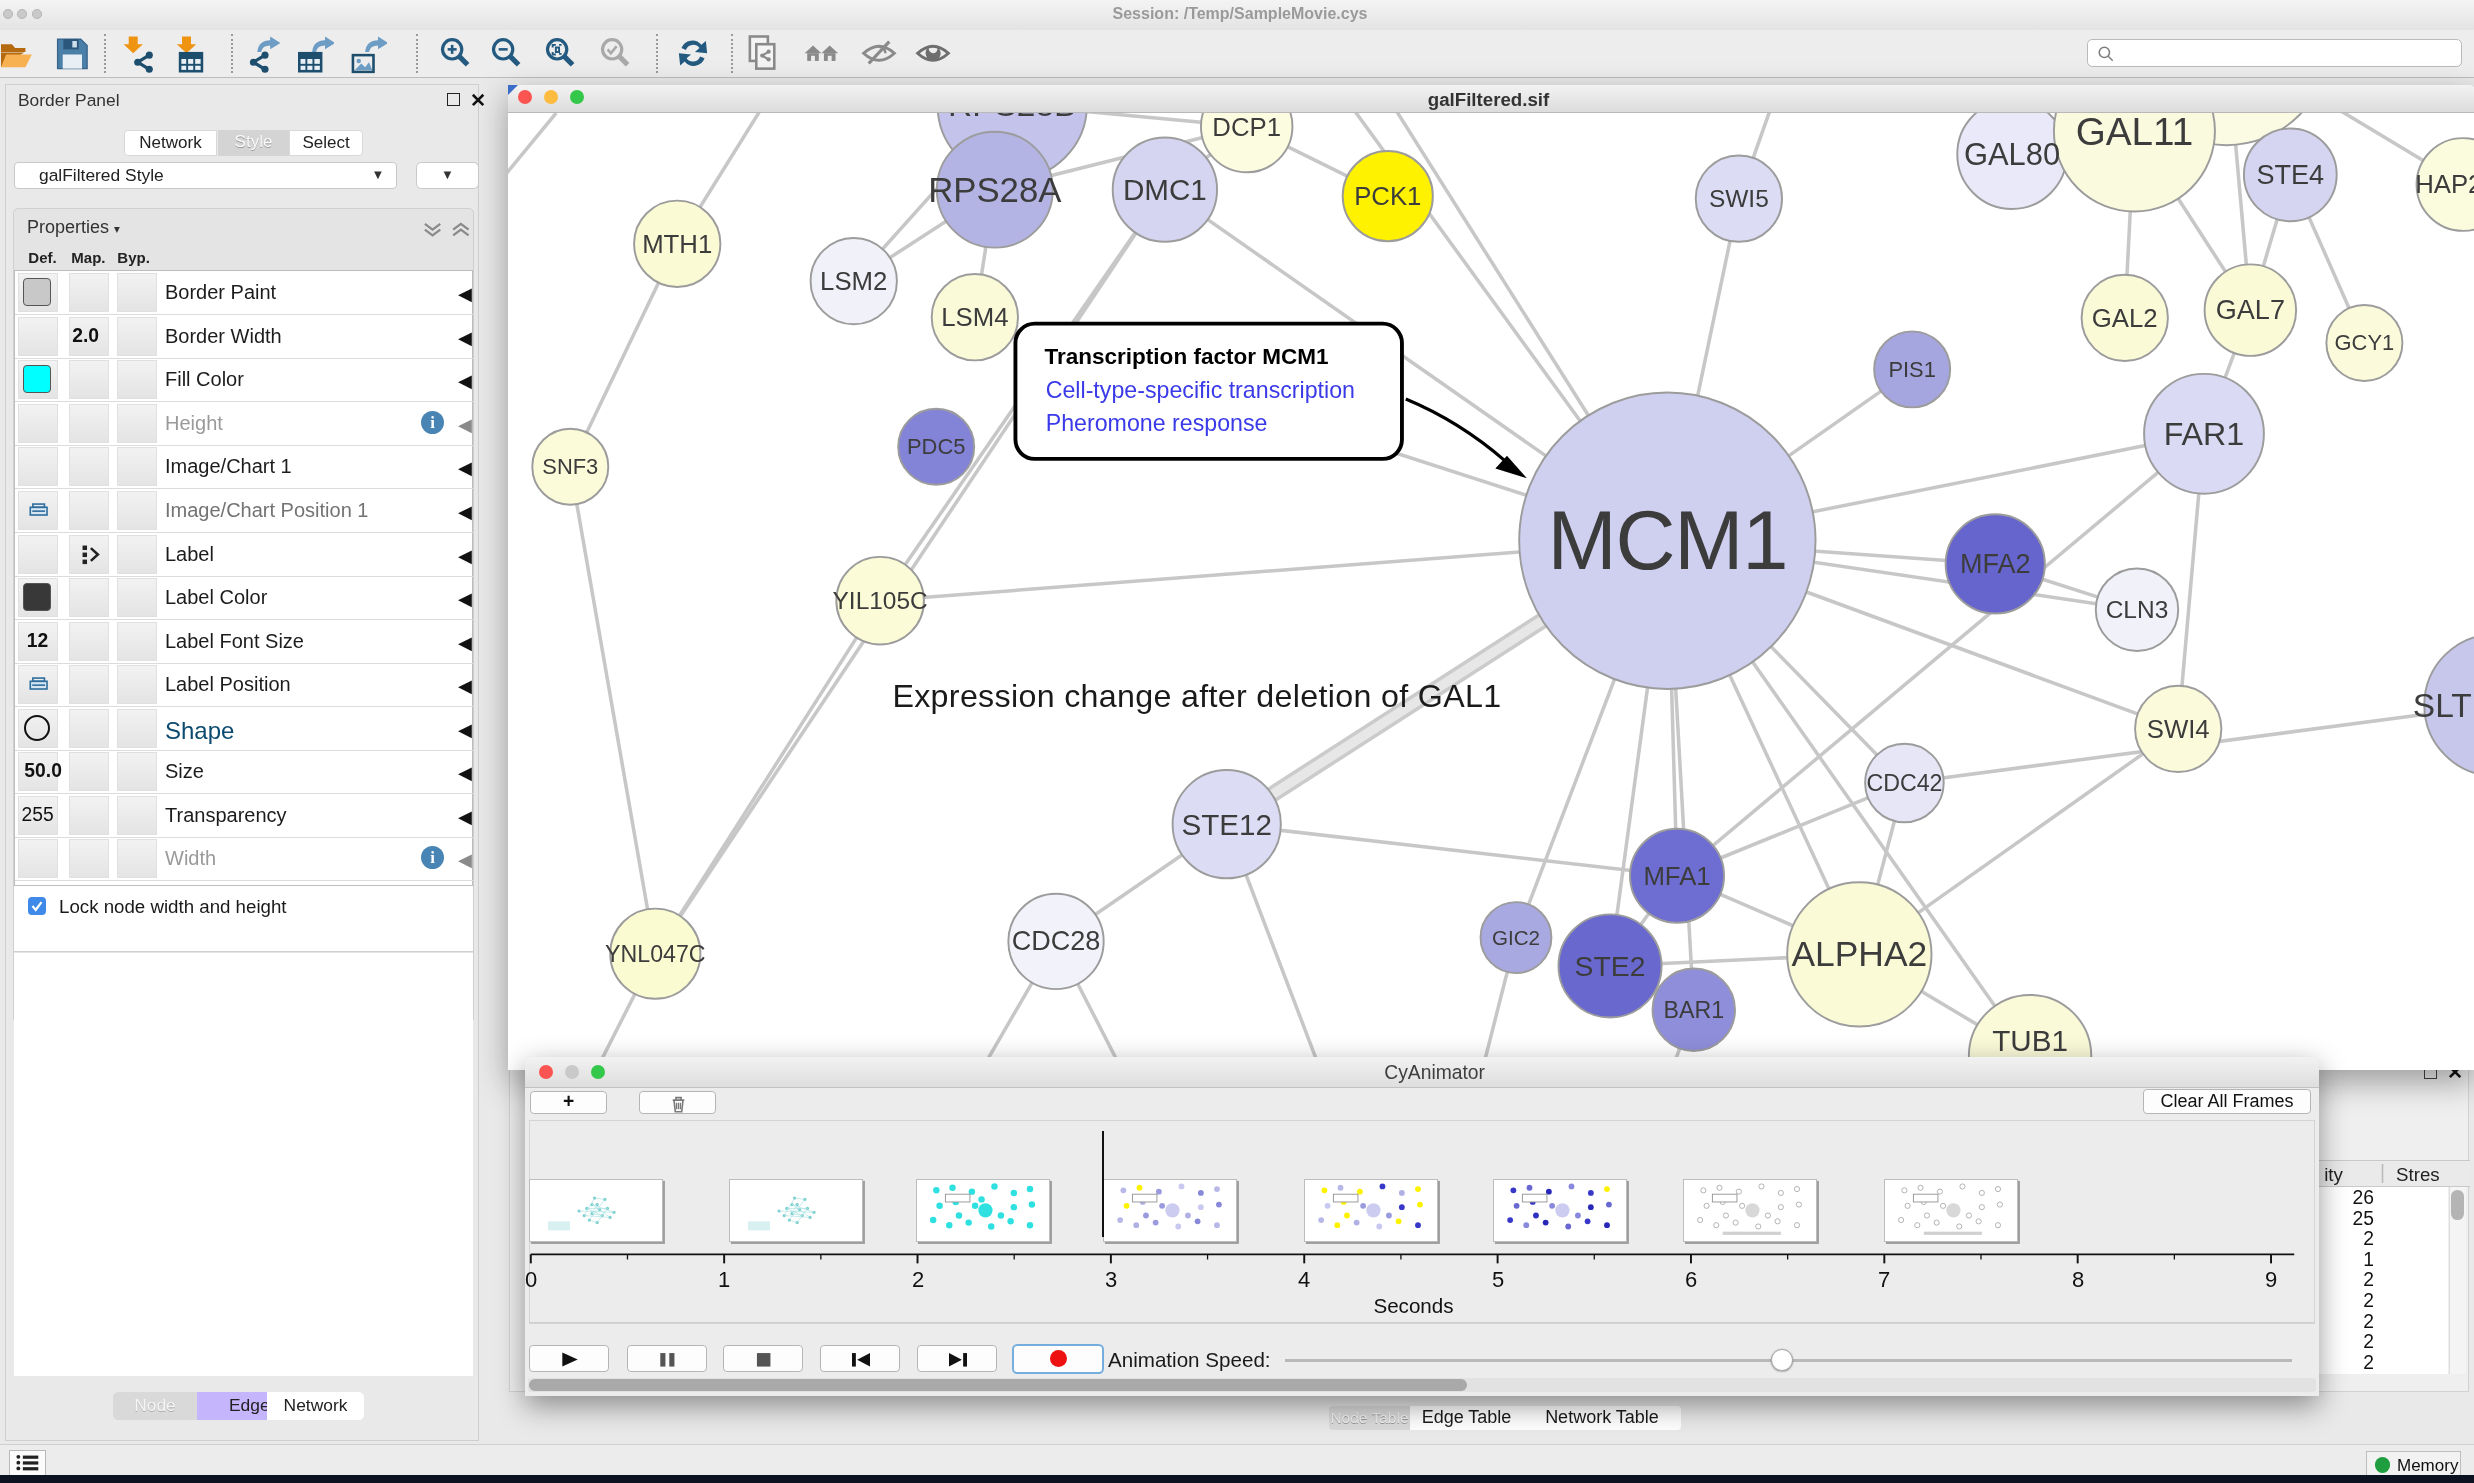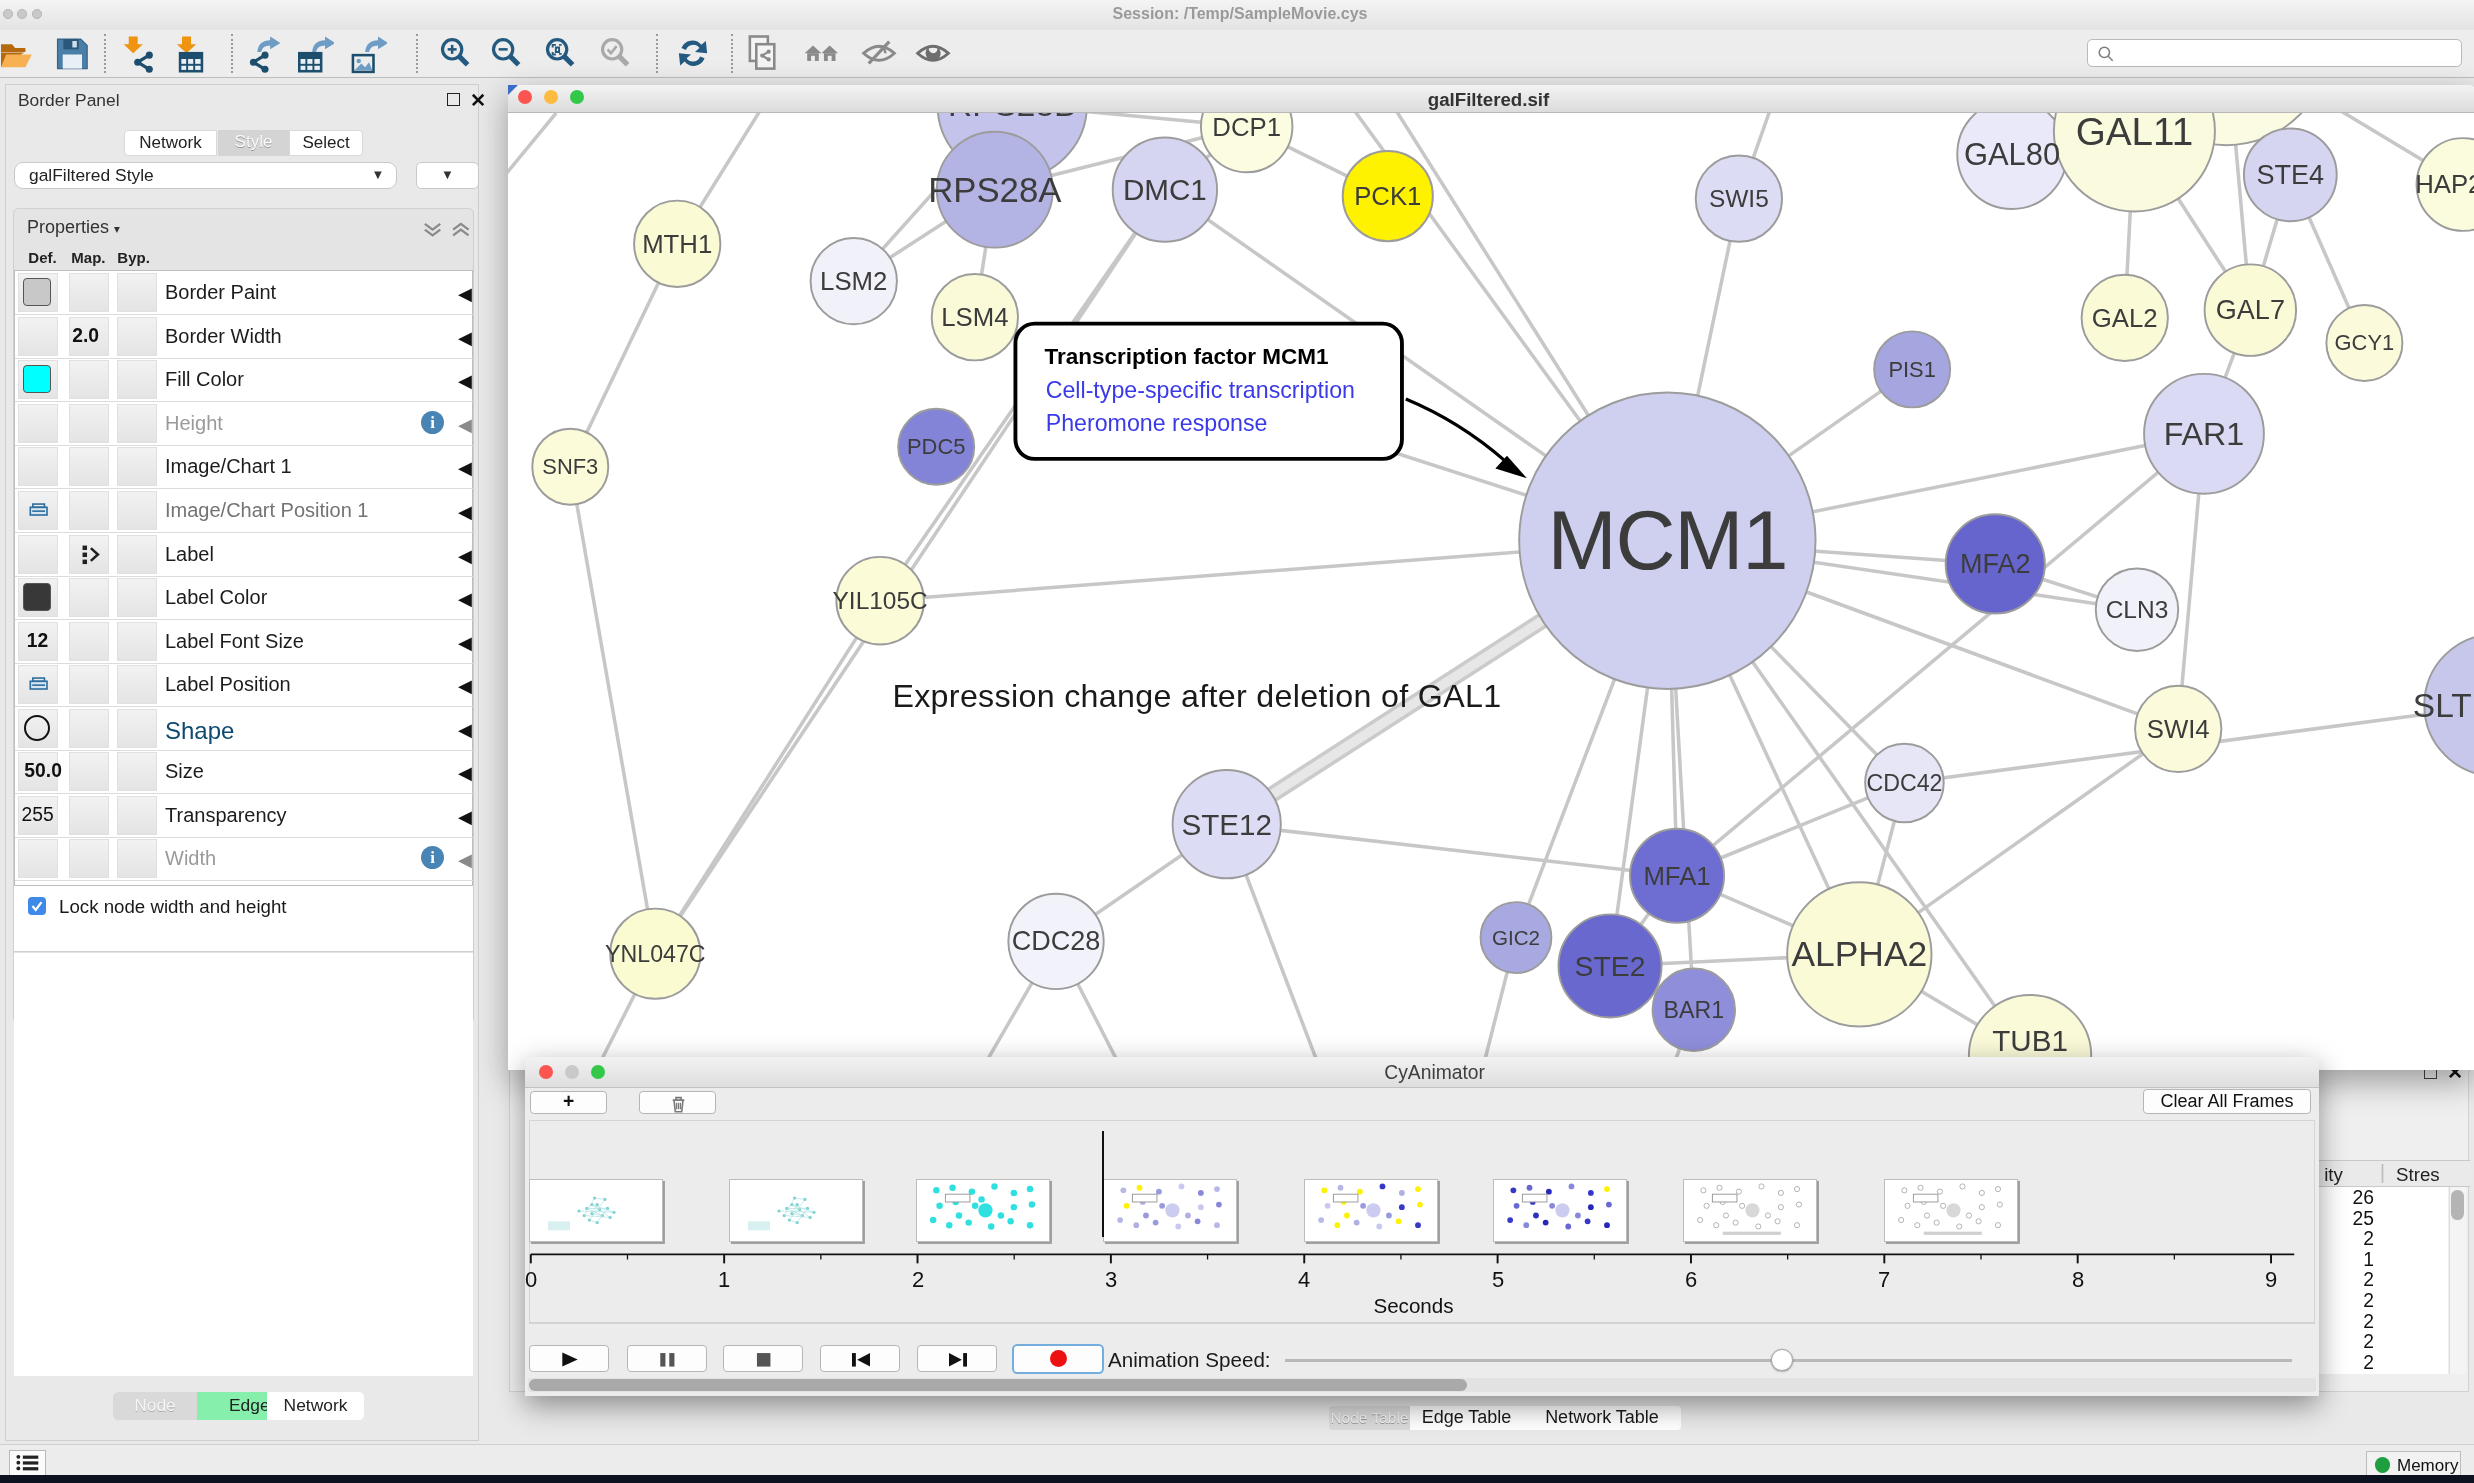--- a/index.html
+++ b/index.html
@@ -160,21 +160,21 @@
 
 <div class="abs" style="left:5.2px;top:84px;width:474px;height:1357px;background:#e9e9e9;border:0.6px solid #cfcfcf;"></div>
 <div class="abs" style="left:18px;top:90px;font-size:17.4px;color:#333;">Border Panel</div>
 <div class="abs" style="left:447px;top:93px;width:13px;height:13px;border:1.9px solid #222;"></div>
 <div class="abs" style="left:470px;top:89px;font-size:19.3px;color:#111;font-weight:bold;">✕</div>
 
 <div class="abs" style="left:124px;top:130px;width:93px;height:26px;background:#fff;border:0.6px solid #d8d8d8;border-radius:3.9px 0 0 3.9px;text-align:center;font-size:17px;color:#222;line-height:24.5px;">Network</div>
 <div class="abs" style="left:218px;top:130px;width:71px;height:26px;background:#d4d4d4;text-align:center;font-size:17px;color:#fafafa;line-height:24.5px;text-shadow:0 0.6px 0.6px #999;">Style</div>
 <div class="abs" style="left:289px;top:130px;width:74px;height:26px;background:#fff;border:0.6px solid #d8d8d8;border-radius:0 3.9px 3.9px 0;text-align:center;font-size:17px;color:#222;line-height:24.5px;">Select</div>
 
-<div class="abs" style="left:14px;top:162px;width:383px;height:27px;background:#fff;border:1.3px solid #c9c9c9;border-radius:9px;font-size:17.4px;color:#222;line-height:24.5px;padding-left:14px;">galFiltered Style
+<div class="abs" style="left:14px;top:162px;width:383px;height:27px;background:#fff;border:1.3px solid #c9c9c9;border-radius:4px;font-size:17.4px;color:#222;line-height:24.5px;padding-left:24px;">galFiltered Style
   <span style="position:absolute;right:11.6px;top:0;color:#333;font-size:13px;">▼</span>
 </div>
 <div class="abs" style="left:416px;top:162px;width:63px;height:27px;background:#fff;border:1.3px solid #c9c9c9;border-radius:5.2px;text-align:center;font-size:13px;color:#333;line-height:24.5px;">▼</div>
 
 <div class="abs" style="left:13px;top:208px;width:461px;height:812px;background:#e4e4e4;border:0.6px solid #d0d0d0;border-radius:5.2px 5.2px 0 0;"></div>
 <div class="abs" style="left:27px;top:217px;font-size:18px;color:#333;">Properties <span style="font-size:11.6px;">▾</span></div>
 <svg class="abs" style="left:422px;top:220px;" width="52" height="19.3" viewBox="0 0 80 30">
     <path d="M4 6 l12 9 12-9 M4 15 l12 9 12-9" fill="none" stroke="#8a8a8a" stroke-width="3.5"></path>
     <path d="M48 24 l12-9 12 9 M48 15 l12-9 12 9" fill="none" stroke="#8a8a8a" stroke-width="3.5"></path>
   </svg>
@@ -312,21 +312,21 @@
 
 <div class="abs" style="left:14px;top:886px;width:459px;height:66px;background:#fff;border-bottom:1.3px solid #cfcfcf;"></div>
 <div class="abs" style="left:28px;top:897px;width:18px;height:18px;background:#3f8ae8;border-radius:3.9px;"></div>
 <svg class="abs" style="left:28px;top:897px;" width="18" height="18" viewBox="0 0 28 28">
     <path d="M7 14 l5 6 l9 -12" stroke="#fff" stroke-width="3.5" fill="none"></path>
   </svg>
 <div class="abs" style="left:59px;top:896px;font-size:18.7px;color:#1a1a1a;">Lock node width and height</div>
 <div class="abs" style="left:14px;top:953px;width:459px;height:423px;background:#fff;"></div>
 
 <div class="abs" style="left:113px;top:1392px;width:84px;height:28px;background:#d9d9d9;border-radius:5.2px 0 0 5.2px;text-align:center;font-size:17.4px;color:#f5f5f5;line-height:27px;text-shadow:0 0.6px 0.6px #aaa;">Node</div>
-<div class="abs" style="left:197px;top:1392px;width:71px;height:28px;background:#86efac;text-align:center;font-size:17.4px;color:#222;line-height:27px;padding-left:32px;">Edge</div>
+<div class="abs" style="left:197px;top:1392px;width:71px;height:28px;background:#c4b5fd;text-align:center;font-size:17.4px;color:#222;line-height:27px;padding-left:32px;">Edge</div>
 <div class="abs" style="left:267px;top:1392px;width:97px;height:28px;background:#fff;border-radius:0 5.2px 5.2px 0;text-align:center;font-size:17.4px;color:#222;line-height:27px;">Network</div>
 
 <div class="abs" style="left:509px;top:1065px;width:1960px;height:327px;background:#efefef;border:0.6px solid #d2d2d2;"></div>
 <div class="abs" style="left:2424px;top:1067px;width:13px;height:11.6px;border:1.9px solid #444;"></div>
 <div class="abs" style="left:2447px;top:1061px;font-size:19.3px;color:#111;font-weight:bold;">✕</div>
 <div class="abs" style="left:2319px;top:1160px;width:151px;height:27px;background:#eaeaea;border-top:0.6px solid #c9c9c9;border-bottom:0.6px solid #c9c9c9;">
   <span style="position:absolute;left:5.2px;top:2.6px;font-size:18.7px;color:#222;">ity</span>
   <span style="position:absolute;left:77px;top:2.6px;font-size:18.7px;color:#222;">Stres</span>
   <span style="position:absolute;left:61px;top:1.3px;color:#bbb;font-size:19.3px;">|</span>
 </div>

